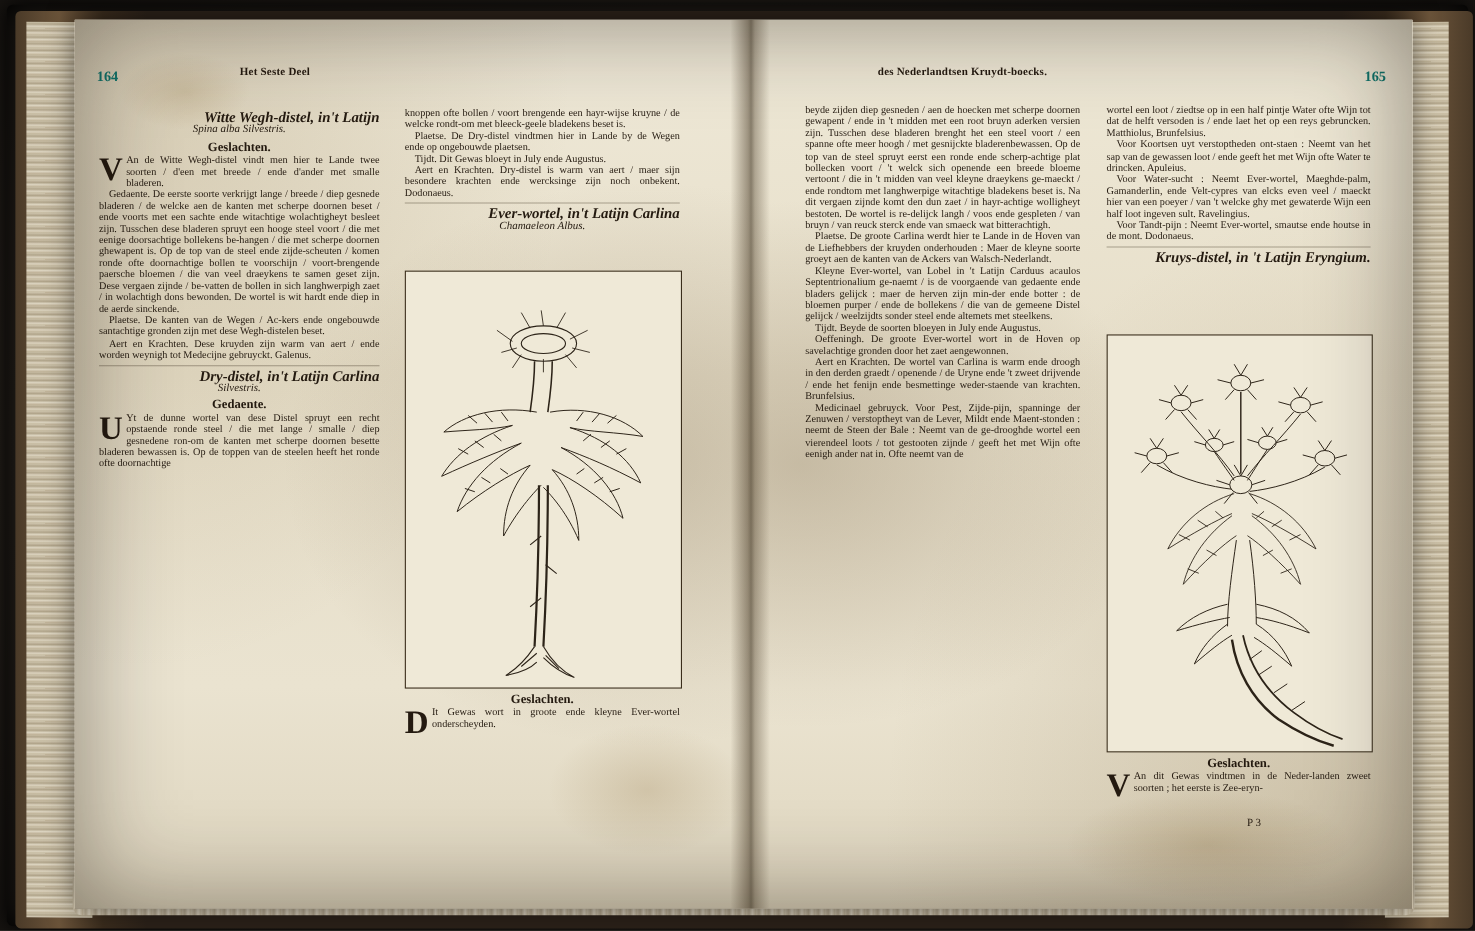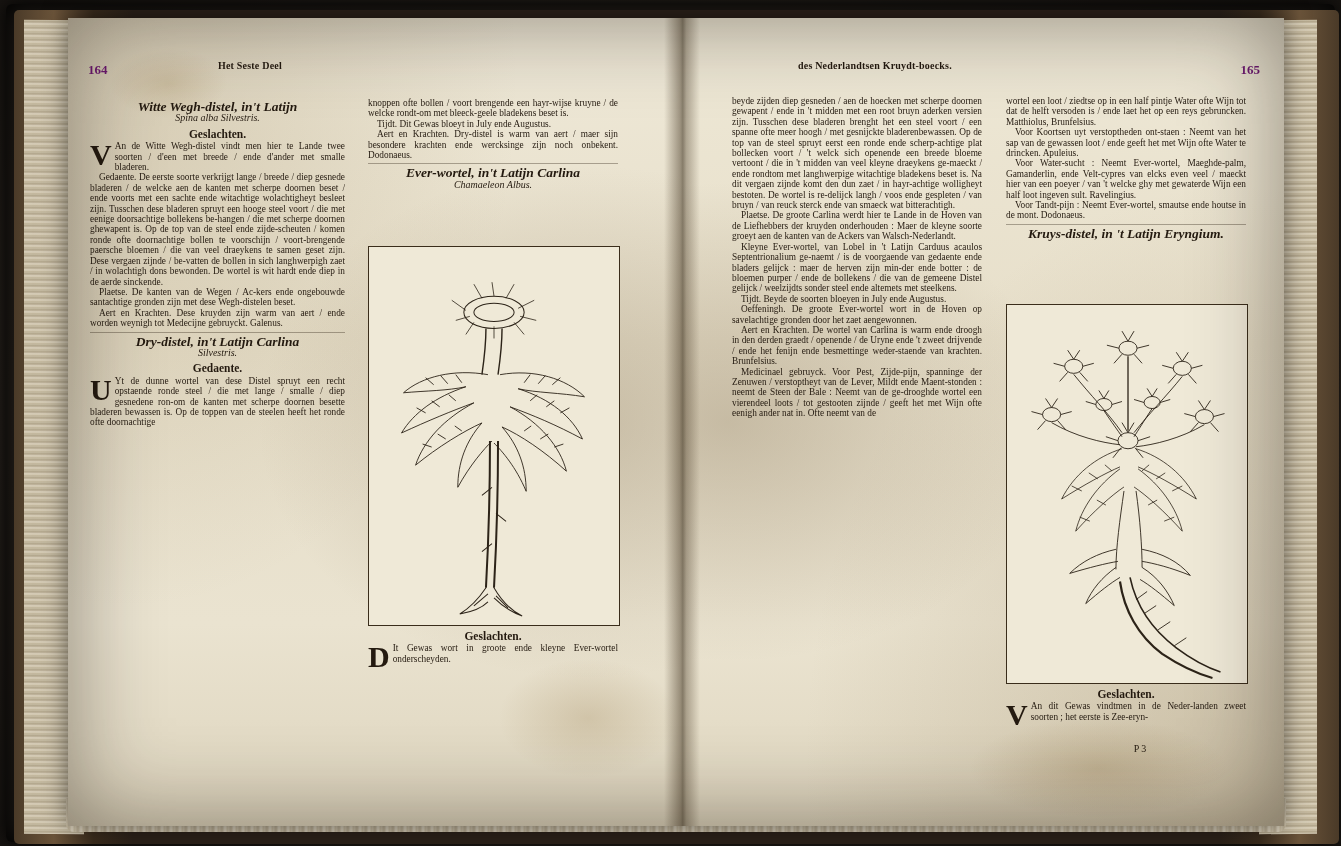--- a/index.html
+++ b/index.html
@@ -49,29 +49,29 @@
      background:linear-gradient(90deg,rgba(60,45,25,0) 0%,rgba(60,45,25,.45) 45%,rgba(50,38,20,.55) 52%,rgba(60,45,25,.35) 62%,rgba(60,45,25,0) 100%);}
 
   
   .stain{position:absolute;border-radius:50%;pointer-events:none;}
 
   
   .page{position:absolute;top:0;height:808px;color:#20180f;}
   .page.left{left:0;width:612px;}
   .page.right{left:612px;width:604px;}
 
-  .folio{position:absolute;font-family:"Liberation Serif",serif;font-size:13px;font-weight:bold;color:#701a75;}
+  .folio{position:absolute;font-family:"Liberation Serif",serif;font-size:13px;font-weight:bold;color:#0f766e;}
   .runhead{position:absolute;font-size:10px;font-weight:bold;letter-spacing:.2px;color:#241a10;}
 
   
   .col{position:absolute;font-size:9.3px;line-height:10.4px;text-align:justify;
        color:#241a10;font-family:"Liberation Serif",serif;}
   .col p{margin:0 0 0 0;text-indent:9px;}
   .col p.noind{text-indent:0;}
-  .heading{font-style:italic;font-size:13.5px;font-weight:bold;text-align:center;margin:4px 0 1px;text-indent:0;}
+  .heading{font-style:italic;font-size:13.5px;font-weight:bold;text-align:right;margin:4px 0 1px;text-indent:0;}
   .subhead{font-style:italic;font-size:10px;text-align:center;margin:0 0 2px;text-indent:0;}
   .center{text-align:center;text-indent:0;}
   .sect{font-size:11.5px;text-align:center;margin:5px 0 2px;text-indent:0;font-weight:bold;}
   .drop{float:left;font-size:30px;line-height:24px;padding:2px 3px 0 0;font-weight:bold;}
   .rule{height:0;border-top:1px solid rgba(40,30,15,.35);margin:3px 0 3px;}
 
   
   .figbox{position:absolute;border:1px solid #3a2d1b;background:#efe9d7;}
   .fig-inner{position:absolute;inset:3px;}
   svg.plant{width:100%;height:100%;display:block;}
@@ -111,20 +111,21 @@
           <p>Aert en Krachten. Dese kruyden zijn warm van aert / ende worden weynigh tot Medecijne gebruyckt. Galenus.</p>
           <div class="rule"></div>
           <div class="heading">Dry-distel, in't Latijn Carlina</div>
           <div class="subhead">Silvestris.</div>
           <div class="sect">Gedaente.</div>
           <p class="noind"><span class="drop">U</span><span>Yt de dunne wortel van dese Distel spruyt een recht opstaende ronde steel / die met lange / smalle / diep gesnedene ron-om de kanten met scherpe doornen besette bladeren bewassen is. Op de toppen van de steelen heeft het ronde ofte doornachtige</span></p>
         </div>
 
         <div class="col" style="left:300px;top:80px;width:250px;">
           <p class="noind">knoppen ofte bollen / voort brengende een hayr-wijse kruyne / de welcke rondt-om met bleeck-geele bladekens beset is.</p>
+          <p>Plaetse. De Dry-distel vindtmen hier in Lande by de Wegen ende op ongebouwde plaetsen.</p>
           <p>Tijdt. Dit Gewas bloeyt in July ende Augustus.</p>
           <p>Aert en Krachten. Dry-distel is warm van aert / maer sijn besondere krachten ende wercksinge zijn noch onbekent. Dodonaeus.</p>
           <div class="rule"></div>
           <div class="heading">Ever-wortel, in't Latijn Carlina</div>
           <div class="subhead">Chamaeleon Albus.</div>
         </div>
 
         <div class="figbox" style="left:300px;top:228px;width:250px;height:378px;">
           <div class="fig-inner">
             <svg class="plant" viewBox="0 0 240 370">

